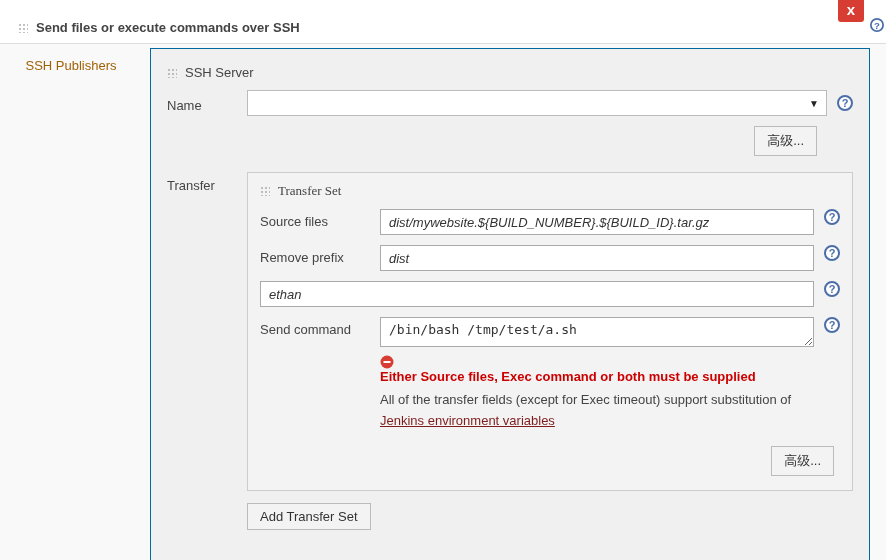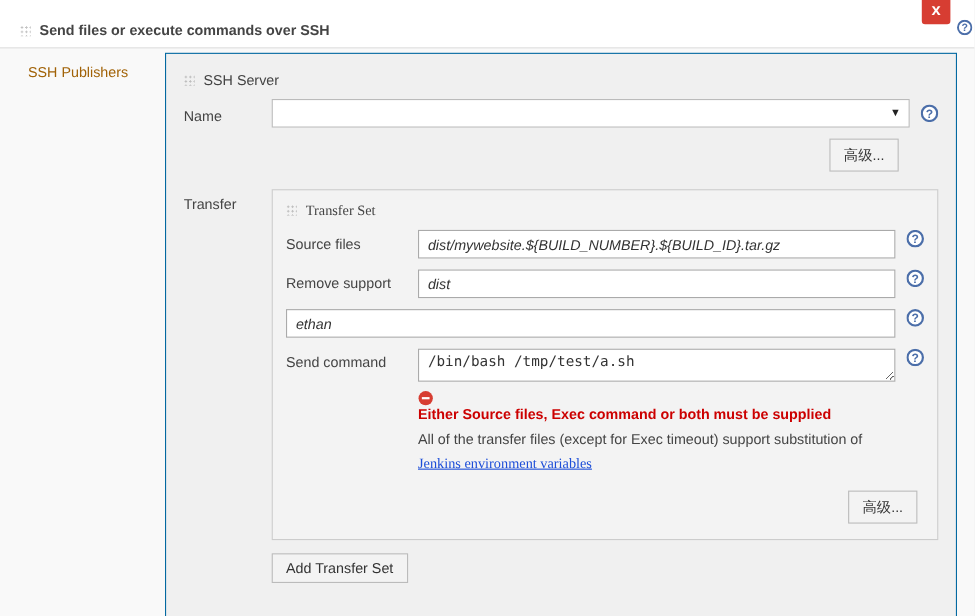--- a/index.html
+++ b/index.html
@@ -188,21 +188,21 @@
     }
     .error-text {
       color: #c00;
       font-weight: bold;
     }
     .hint {
       color: #444;
       margin-top: 4px;
       line-height: 1.6;
     }
-    .hint a { color: #1d4ed8; text-decoration: underline; cursor: pointer; font-family: Liberation Serif, serif; }
+    .hint a { color: #7f1d1d; text-decoration: underline; cursor: pointer; }
     .btn-row-right-inner { display: flex; justify-content: flex-end; margin-top: 14px; margin-right: 6px; }
     .add-row { margin-top: 12px; }
   </style>
 </head>
 <body>
 
 <div class="top-bar">
   <span class="drag-grip"></span>
   <span class="top-title">Send files or execute commands over SSH</span>
   <div class="close-btn">x</div>
@@ -263,21 +263,21 @@
               </div>
               <span class="help-orb">
                 <svg viewBox="0 0 16 16">
                     <circle cx="8" cy="8" r="7" fill="#fff" stroke="#4b6ea9" stroke-width="2"></circle>
                     <text x="8" y="12" text-anchor="middle" font-size="11" font-weight="bold" fill="#4b6ea9">?</text>
                   </svg>
               </span>
             </div>
 
             <div class="ts-row">
-              <div class="ts-label">Remove support</div>
+              <div class="ts-label">Remove prefix</div>
               <div class="ts-field">
                 <input class="txt" type="text" value="dist" style="">
               </div>
               <span class="help-orb">
                 <svg viewBox="0 0 16 16">
                     <circle cx="8" cy="8" r="7" fill="#fff" stroke="#4b6ea9" stroke-width="2"></circle>
                     <text x="8" y="12" text-anchor="middle" font-size="11" font-weight="bold" fill="#4b6ea9">?</text>
                   </svg>
               </span>
             </div>
@@ -301,21 +301,21 @@
                 <div class="error-block">
                   <span class="error-icon">
                     <svg viewBox="0 0 14 14">
                         <circle cx="7" cy="7" r="6.5" fill="#d73d32"></circle>
                         <rect x="3.5" y="6" width="7" height="2" fill="#fff"></rect>
                       </svg>
                   </span>
                   <span class="error-text">Either Source files, Exec command or both must be supplied</span>
                 </div>
                 <div class="hint">
-                  <span>All of the transfer files (except for Exec timeout) support substitution of </span><a>Jenkins environment variables</a>
+                  <span>All of the transfer fields (except for Exec timeout) support substitution of </span><a>Jenkins environment variables</a>
                 </div>
               </div>
               <span class="help-orb">
                 <svg viewBox="0 0 16 16">
                     <circle cx="8" cy="8" r="7" fill="#fff" stroke="#4b6ea9" stroke-width="2"></circle>
                     <text x="8" y="12" text-anchor="middle" font-size="11" font-weight="bold" fill="#4b6ea9">?</text>
                   </svg>
               </span>
             </div>
 

